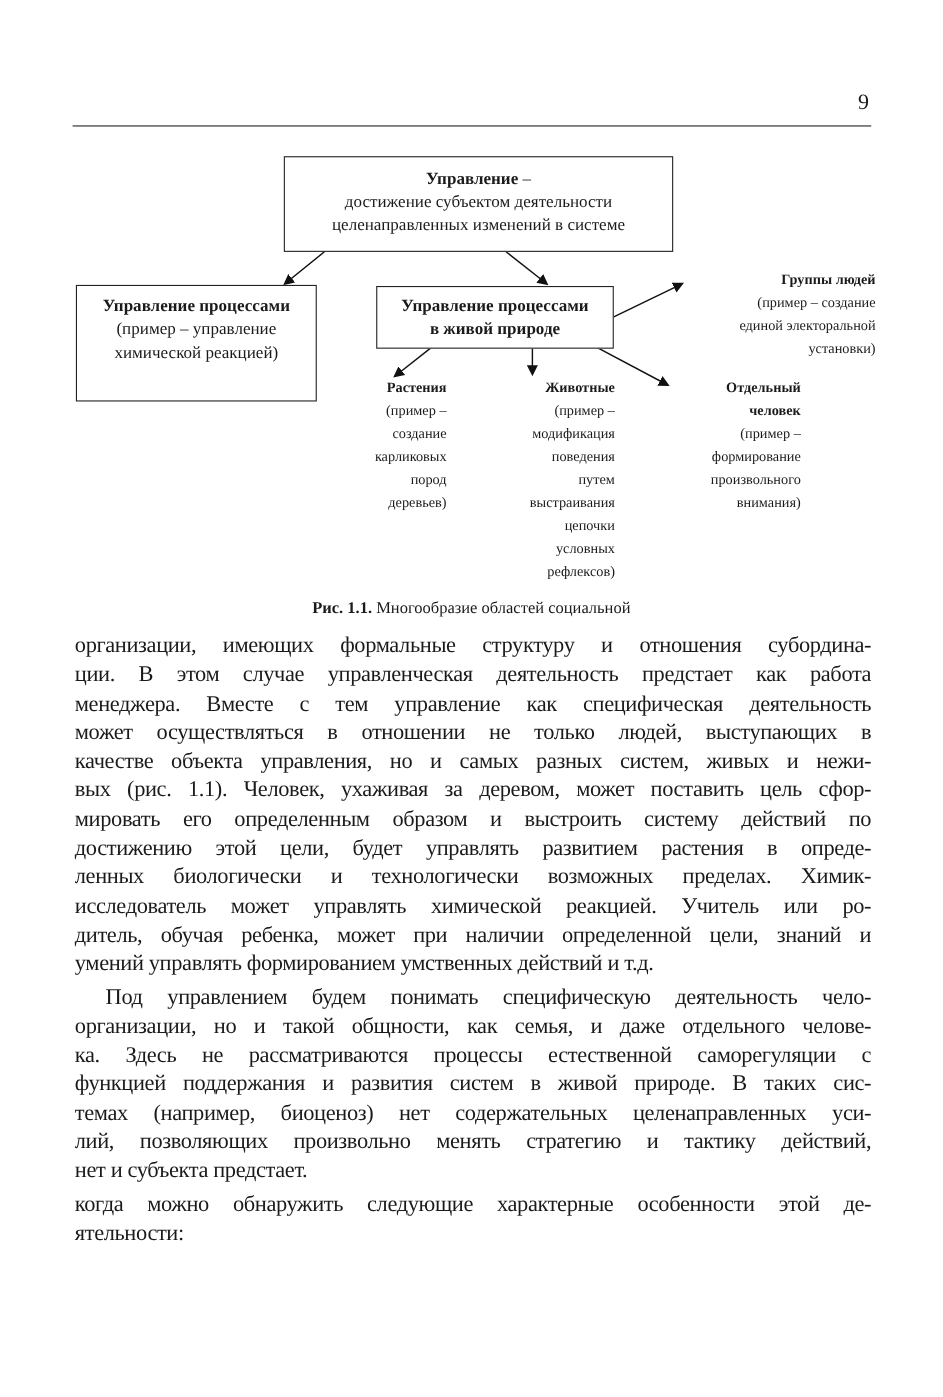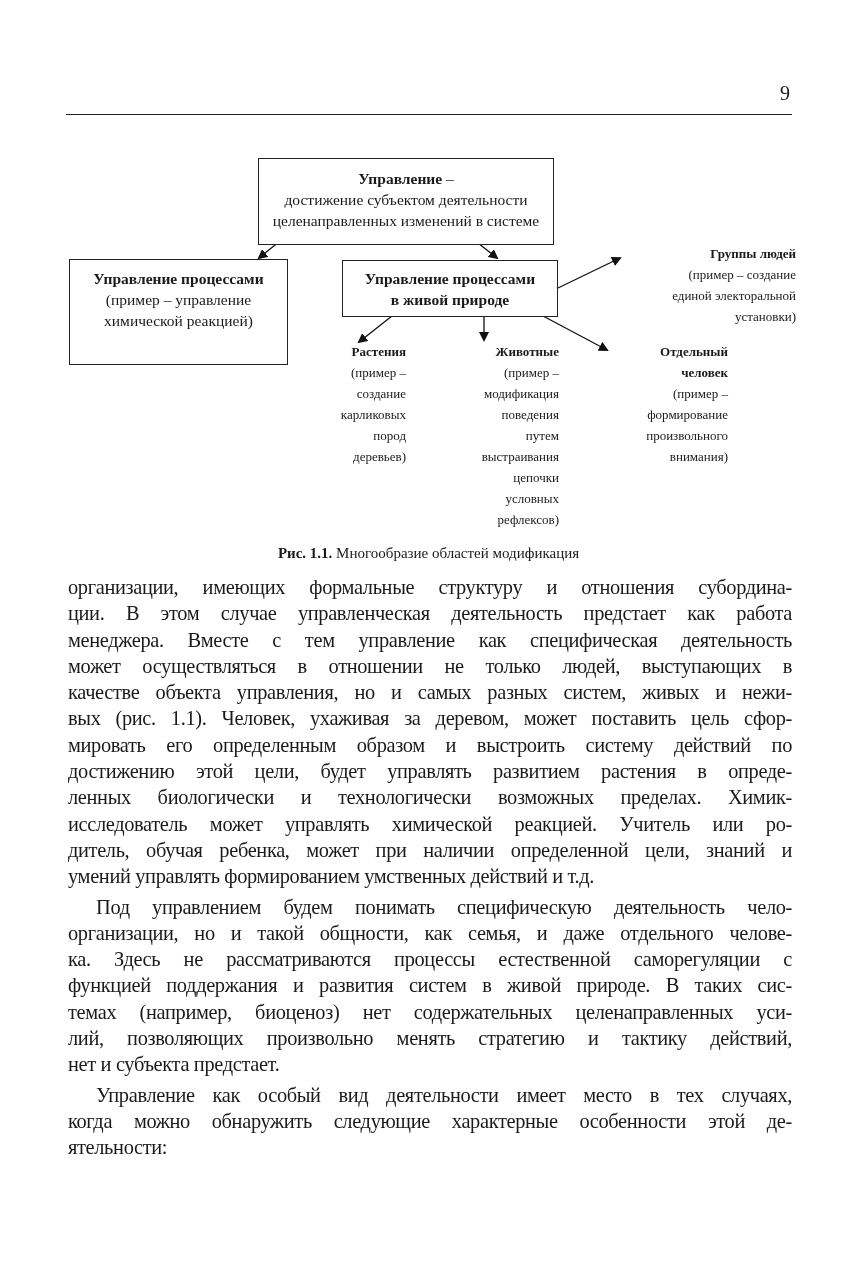--- a/index.html
+++ b/index.html
@@ -43,21 +43,21 @@
       </marker>
     </defs>
     <line x1="296" y1="228" x2="259" y2="258" stroke="#111" stroke-width="1.3" marker-end="url(#ah)"></line>
     <line x1="459" y1="228" x2="497" y2="258" stroke="#111" stroke-width="1.3" marker-end="url(#ah)"></line>
     <line x1="558" y1="288" x2="620" y2="258" stroke="#111" stroke-width="1.3" marker-end="url(#ah)"></line>
     <line x1="392" y1="316" x2="359" y2="342" stroke="#111" stroke-width="1.3" marker-end="url(#ah)"></line>
     <line x1="484" y1="316" x2="484" y2="340" stroke="#111" stroke-width="1.3" marker-end="url(#ah)"></line>
     <line x1="543" y1="316" x2="607" y2="350" stroke="#111" stroke-width="1.3" marker-end="url(#ah)"></line>
   </svg>
 
-  <div class="box" style="left:258px; top:142px; width:296px; height:87px; padding-top:9px;margin-top:16px;">
+  <div class="box" style="left:258px; top:142px; width:354px; height:87px; padding-top:9px;">
     <div><b>Управление</b><span> –</span></div>
     <div>достижение субъектом деятельности</div>
     <div>целенаправленных изменений в системе</div>
   </div>
 
   <div class="box" style="left:69px; top:259px; width:219px; height:106px; padding-top:8px;">
     <div class="bold">Управление процессами</div>
     <div>(пример – управление</div>
     <div>химической реакцией)</div>
   </div>
@@ -99,21 +99,21 @@
     <div class="bold">Отдельный</div>
     <div class="bold">человек</div>
     <div>(пример –</div>
     <div>формирование</div>
     <div>произвольного</div>
     <div>внимания)</div>
   </div>
 </div>
 
 <div class="caption">
-  <span class="lbl">Рис. 1.1.</span><span> Многообразие областей модификация</span>
+  <span class="lbl">Рис. 1.1.</span><span> Многообразие областей социальной</span>
 </div>
 
 <div class="body-text">
   <p>
     <span class="line">организации, имеющих формальные структуру и отношения субордина-</span>
     <span class="line">ции. В этом случае управленческая деятельность предстает как работа</span>
     <span class="line">менеджера. Вместе с тем управление как специфическая деятельность</span>
     <span class="line">может осуществляться в отношении не только людей, выступающих в</span>
     <span class="line">качестве объекта управления, но и самых разных систем, живых и нежи-</span>
     <span class="line">вых (рис. 1.1). Человек, ухаживая за деревом, может поставить цель сфор-</span>
@@ -127,17 +127,16 @@
   <p style="margin-top:4px;">
     <span class="line" style="padding-left:28px;">Под управлением будем понимать специфическую деятельность чело-</span>
     <span class="line">организации, но и такой общности, как семья, и даже отдельного челове-</span>
     <span class="line">ка. Здесь не рассматриваются процессы естественной саморегуляции с</span>
     <span class="line">функцией поддержания и развития систем в живой природе. В таких сис-</span>
     <span class="line">темах (например, биоценоз) нет содержательных целенаправленных уси-</span>
     <span class="line">лий, позволяющих произвольно менять стратегию и тактику действий,</span>
     <span class="line last">нет и субъекта предстает.</span>
   </p>
   <p style="margin-top:4px;">
-    <span class="line" style="padding-left:28px;">Управление как особый вид деятельности имеет место в тех случаях,</span>
     <span class="line">когда можно обнаружить следующие характерные особенности этой де-</span>
     <span class="line last">ятельности:</span>
   </p>
 </div>
 
 </body></html>

